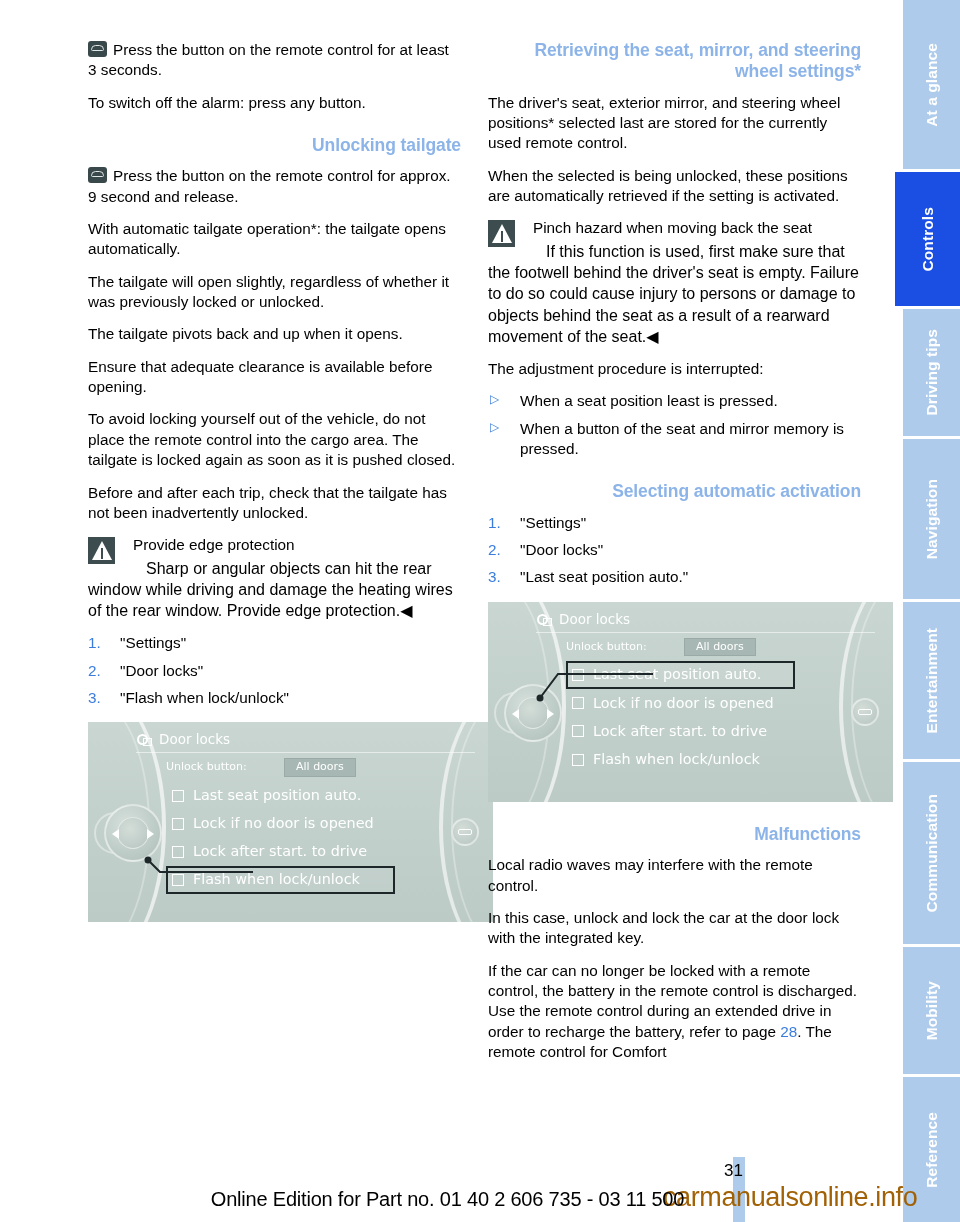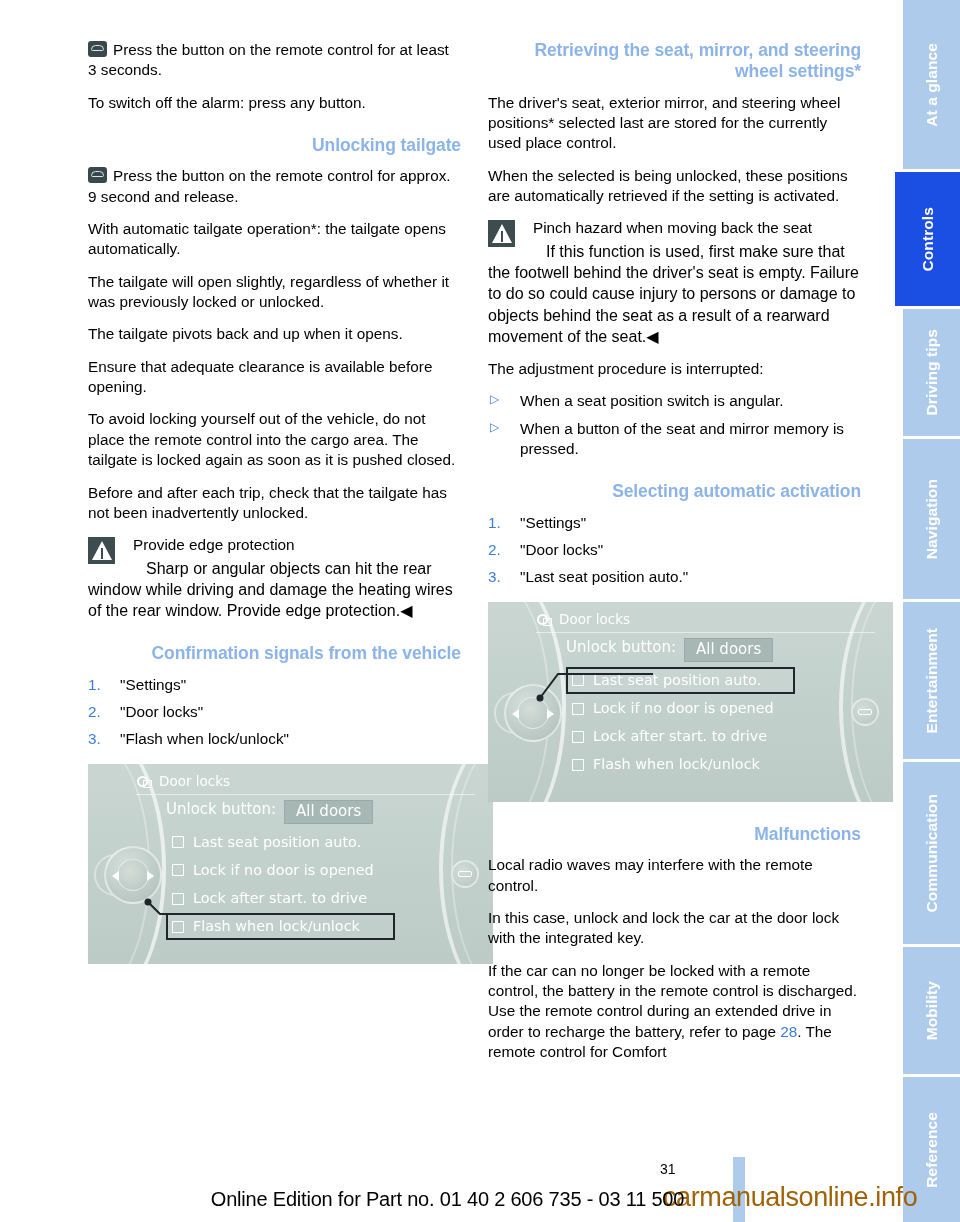--- a/index.html
+++ b/index.html
@@ -266,23 +266,23 @@
     width: 9px; height: 8px;
     border: 1.5px solid #ffffff;
     box-sizing: border-box;
   }
   .mmi .rows {
     position: absolute;
     left: 78px; top: 36px; right: 16px;
   }
   .mmi .unlockrow {
     display: flex;
-    align-items: flex-start;
+    align-items: center;
     color: #ffffff;
-    font-size: 15px;
+    font-size: 11px;
     margin-bottom: 5px;
   }
   .mmi .unlockrow .lbl { width: 118px; }
   .mmi .unlockrow .val {
     background: #a7b8b4;
     color: #ffffff;
     padding: 1px 11px;
     border: 1px solid #9aaba7;
   }
   .mmi .optrow {
@@ -366,23 +366,23 @@
   .mmi svg.leader {
     position: absolute;
     left: 0; top: 0;
     width: 373px; height: 200px;
     pointer-events: none;
   }
 
   
   .page-number {
     position: absolute;
-    left: 660px;
+    left: 724px;
     top: 1161px;
-    font-size: 14px;
+    font-size: 17px;
     color: #000000;
   }
   .footer-line {
     position: absolute;
     left: 0;
     top: 1188px;
     width: 895px;
     text-align: center;
     font-size: 20px;
     color: #000000;
@@ -427,21 +427,20 @@
     <p class="body">Ensure that adequate clearance is available before opening.</p>
     <p class="body">To avoid locking yourself out of the vehicle, do not place the remote control into the cargo area. The tailgate is locked again as soon as it is pushed closed.</p>
     <p class="body">Before and after each trip, check that the tailgate has not been inadvertently unlocked.</p>
 
     <div class="warn">
       <div class="wicon"></div>
       <p class="wtitle">Provide edge protection</p>
       <p class="wtext">Sharp or angular objects can hit the rear window while driving and damage the heating wires of the rear window. Provide edge protection.◀</p>
     </div>
 
-    <h2 class="heading">Confirmation signals from the vehicle</h2>
 
     <ol class="steps">
       <li><span class="num">1.</span><span>"Settings"</span></li>
       <li><span class="num">2.</span><span>"Door locks"</span></li>
       <li><span class="num">3.</span><span>"Flash when lock/unlock"</span></li>
     </ol>
 
     <div class="mmi">
       <div class="arc-l"></div>
       <div class="arc-l2"></div>
@@ -490,33 +489,33 @@
         <circle cx="60" cy="138" r="3.5" fill="#1d2628"></circle>
       </svg>
     </div>
 
   </div>
 
   <div class="col col-right">
 
     <h2 class="heading first">Retrieving the seat, mirror, and steering wheel settings*</h2>
 
-    <p class="body">The driver's seat, exterior mirror, and steering wheel positions* selected last are stored for the currently used place control.</p>
+    <p class="body">The driver's seat, exterior mirror, and steering wheel positions* selected last are stored for the currently used remote control.</p>
     <p class="body">When the selected is being unlocked, these positions are automatically retrieved if the setting is activated.</p>
 
     <div class="warn">
       <div class="wicon"></div>
       <p class="wtitle">Pinch hazard when moving back the seat</p>
       <p class="wtext">If this function is used, first make sure that the footwell behind the driver's seat is empty. Failure to do so could cause injury to persons or damage to objects behind the seat as a result of a rearward movement of the seat.◀</p>
     </div>
 
     <p class="body">The adjustment procedure is interrupted:</p>
 
     <ul class="tri">
-      <li><span class="bullet">▷</span><span>When a seat position switch is angular.</span></li>
+      <li><span class="bullet">▷</span><span>When a seat position least is pressed.</span></li>
       <li><span class="bullet">▷</span><span>When a button of the seat and mirror memory is pressed.</span></li>
     </ul>
 
     <h2 class="heading">Selecting automatic activation</h2>
 
     <ol class="steps">
       <li><span class="num">1.</span><span>"Settings"</span></li>
       <li><span class="num">2.</span><span>"Door locks"</span></li>
       <li><span class="num">3.</span><span>"Last seat position auto."</span></li>
     </ol>

